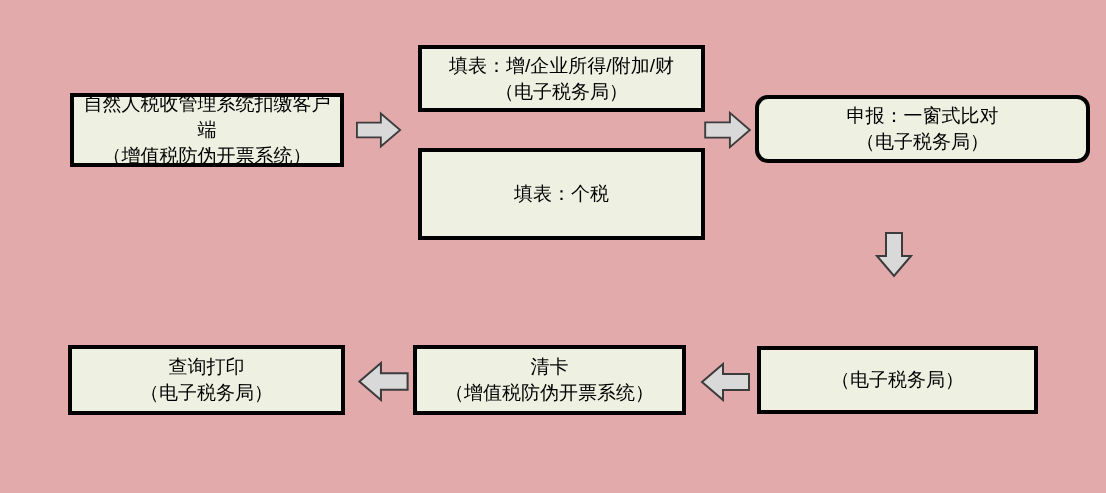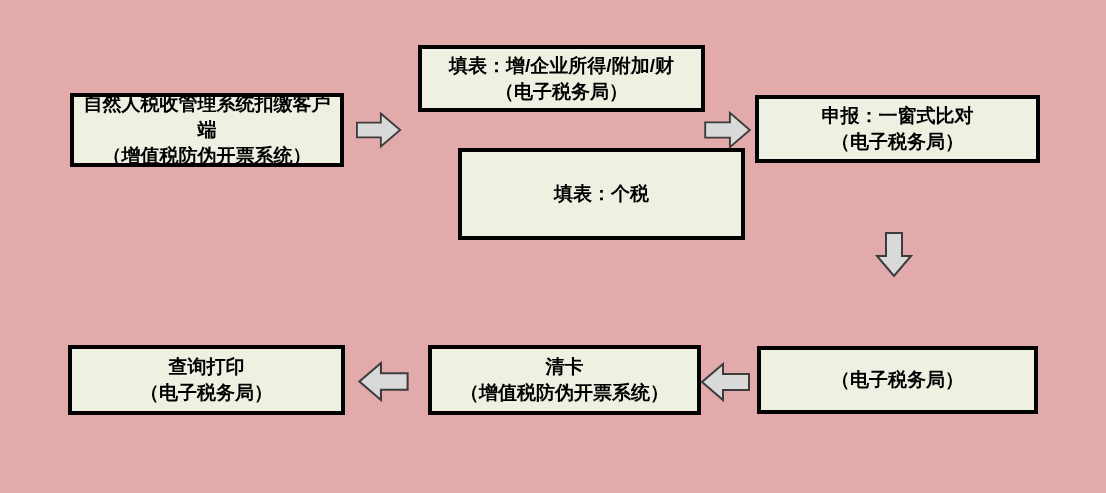--- a/index.html
+++ b/index.html
@@ -21,43 +21,42 @@
     border: 4px solid #000000;
     display: flex;
     flex-direction: column;
     justify-content: center;
     align-items: center;
     text-align: center;
     color: #000000;
     font-size: 19px;
     line-height: 26px;
     padding: 0 3px;
-    font-weight: bold;
   }
   .node .line {
     display: block;
     width: 100%;
   }
   .arrow {
     position: absolute;
     display: block;
   }
   .arrow polygon {
     fill: #d9d9d9;
     stroke: #3c3c3c;
     stroke-width: 2;
     stroke-linejoin: miter;
   }
   
   #node-copy-tax      { left: 70px;  top: 93px;  width: 274px; height: 74px; }
   #node-form-vat      { left: 418px; top: 45px;  width: 287px; height: 67px; }
-  #node-form-personal { left: 418px; top: 148px; width: 287px; height: 92px; margin-left: 40px; }
-  #node-declare       { left: 755px; top: 95px;  width: 285px; height: 68px; }
+  #node-form-personal { left: 418px; top: 148px; width: 287px; height: 92px; }
+  #node-declare       { left: 755px; top: 95px;  width: 335px; height: 68px; border-radius: 13px; }
   #node-deduct        { left: 757px; top: 346px; width: 281px; height: 68px; }
-  #node-clear-card    { left: 413px; top: 345px; width: 273px; height: 70px; margin-left: 15px; }
+  #node-clear-card    { left: 413px; top: 345px; width: 273px; height: 70px; }
   #node-query-print   { left: 68px;  top: 345px; width: 277px; height: 70px; align-items: center; }
   
   #arrow-1 { left: 356px; top: 111px; }
   #arrow-2 { left: 704px; top: 111px; }
   #arrow-3 { left: 875px; top: 232px; }
   #arrow-4 { left: 698px; top: 362px; }
   #arrow-5 { left: 357px; top: 361px; }
 </style>
 </head>
 <body>

